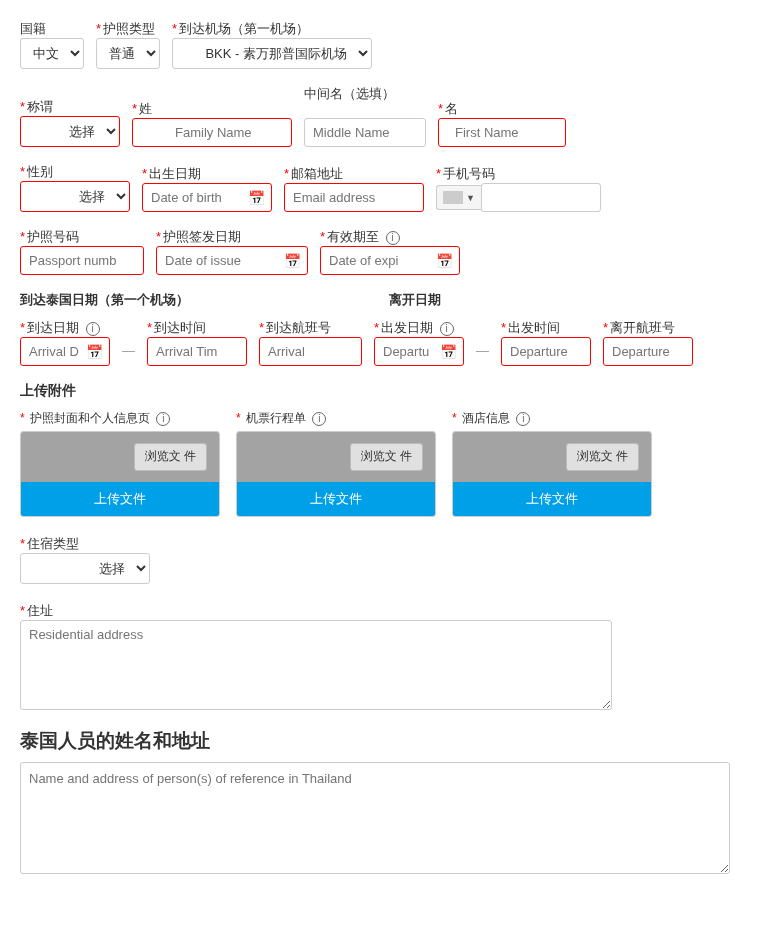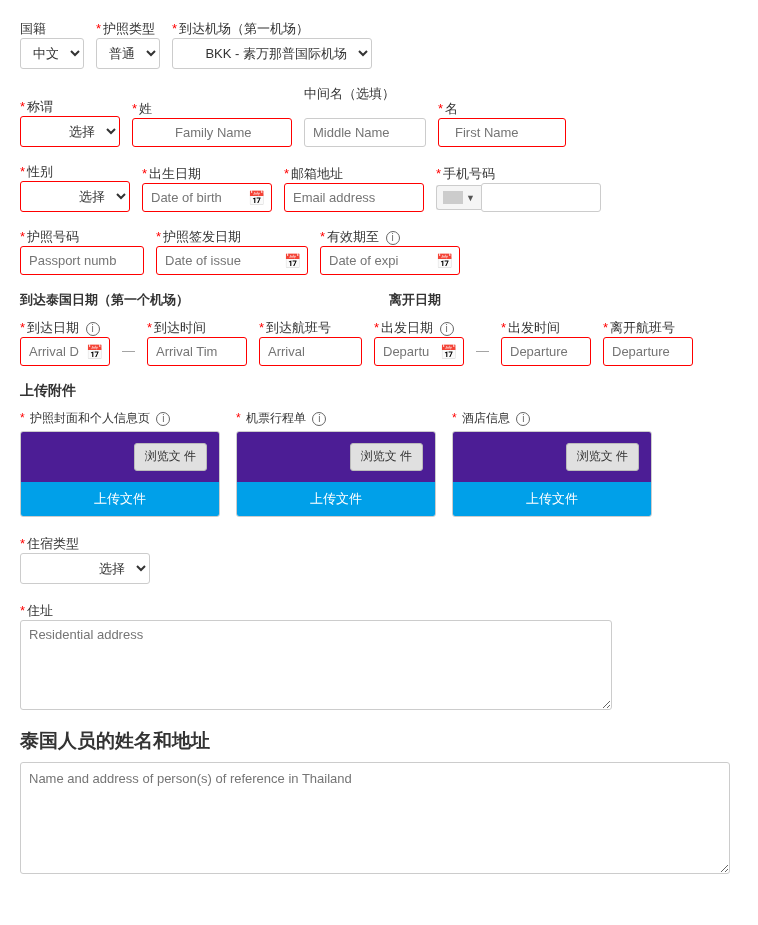--- a/index.html
+++ b/index.html
@@ -126,21 +126,21 @@
       border-radius: 3px;
       width: 200px;
       overflow: hidden;
     }
     .upload-area {
       display: flex;
       align-items: center;
       justify-content: flex-end;
       padding: 10px 12px;
       min-height: 50px;
-      background: #4c1d95;
+      background: #a3a3a3;
     }
     .browse-btn {
       background: #e0e0e0;
       border: 1px solid #bbb;
       border-radius: 3px;
       padding: 5px 10px;
       font-size: 12px;
       cursor: pointer;
       color: #333;
       text-align: center;

